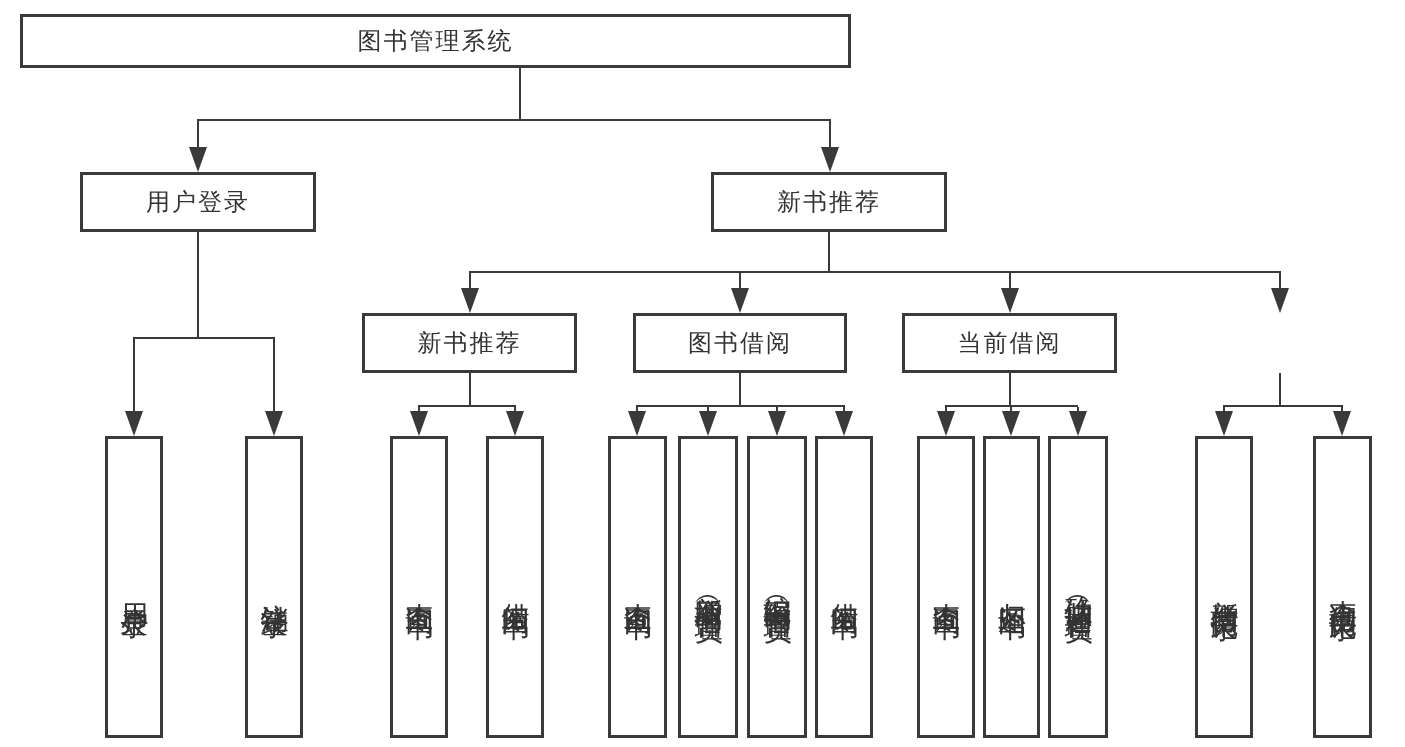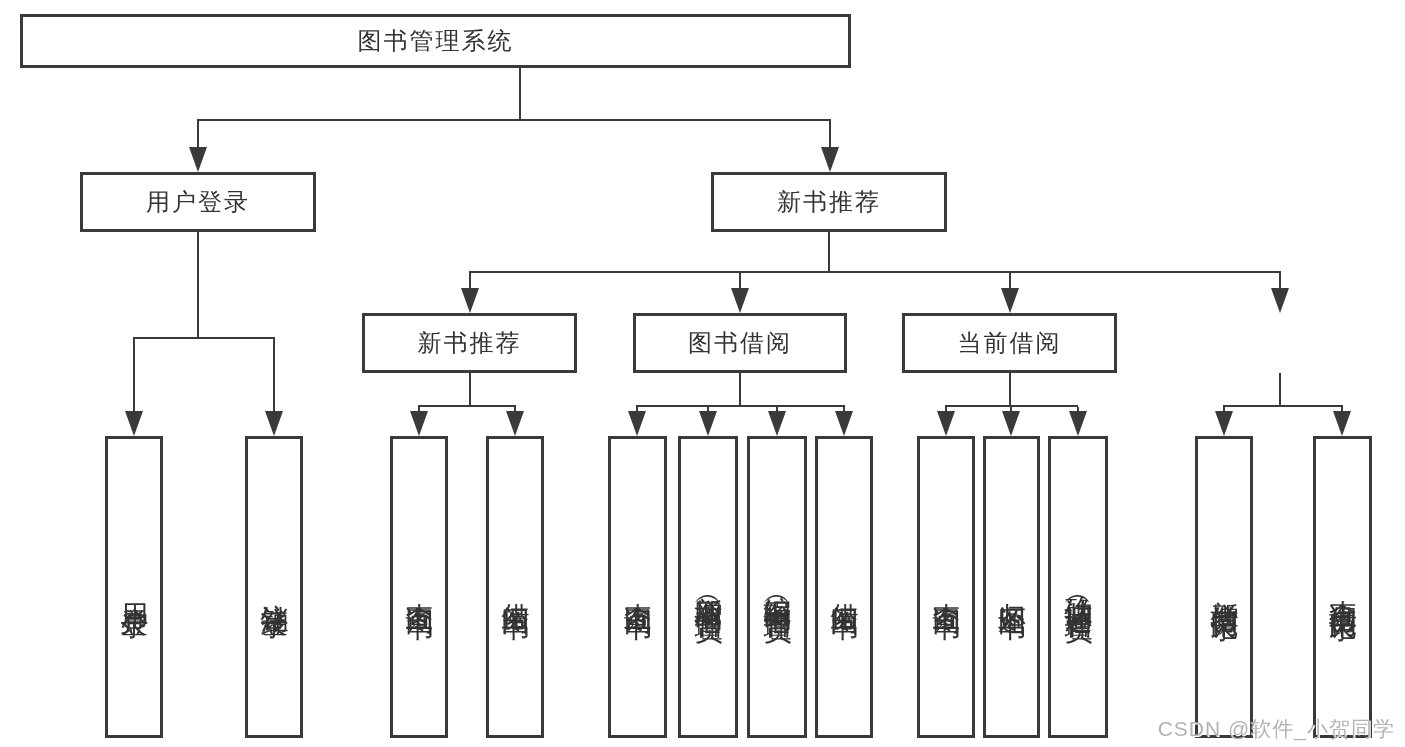--- a/index.html
+++ b/index.html
@@ -114,15 +114,14 @@
   <div class="arrow" style="left:1002px;top:411px"></div>
   <div class="arrow" style="left:1069px;top:411px"></div>
 
   <div class="vline" style="left:1279px;top:373px;height:34px"></div>
   <div class="hline" style="left:1223px;top:405px;width:120px"></div>
   <div class="vline" style="left:1223px;top:407px;height:9px"></div>
   <div class="vline" style="left:1341px;top:407px;height:9px"></div>
   <div class="arrow" style="left:1215px;top:411px"></div>
   <div class="arrow" style="left:1333px;top:411px"></div>
 
-  <div class="watermark">CSDN @软件_小贺同学</div>
 
 </div>
 
 </body></html>

